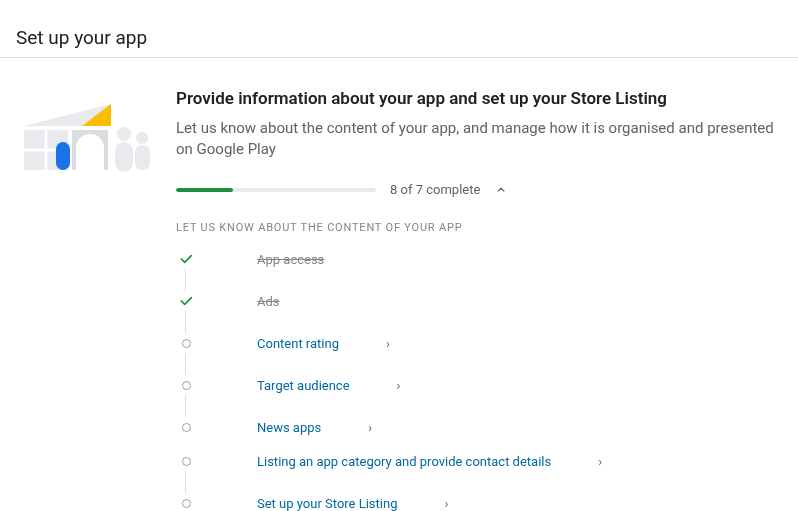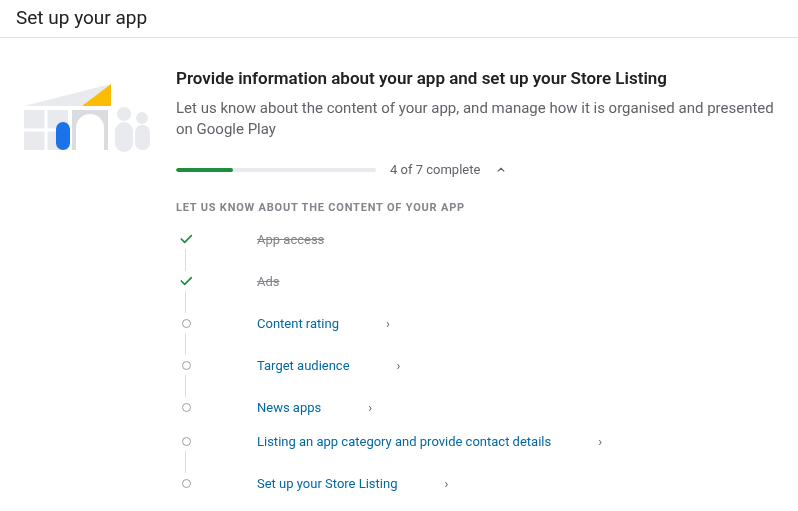--- a/index.html
+++ b/index.html
@@ -6,21 +6,21 @@
   body {
     font-family: "Google Sans", Roboto, Arial, sans-serif;
     background: #fff;
     color: #202124;
     width: 798px;
     height: 511px;
     overflow: hidden;
   }
   .topbar {
     border-bottom: 1px solid #e0e0e0;
-    padding: 6px 16px 8px 16px;
+    padding: 26px 16px 8px 16px;
   }
   .page-title {
     font-size: 19px;
     font-weight: 400;
     color: #202124;
   }
   .content {
     display: flex;
     padding: 30px 16px 16px 16px;
   }
@@ -72,21 +72,21 @@
   }
   .collapse-btn {
     display: inline-flex;
     align-items: center;
     color: #5f6368;
   }
   .group-label {
     font-size: 11px;
     letter-spacing: 0.8px;
     color: #80868b;
-    font-weight: 700;
+    font-weight: 400;
     margin: 6px 0 14px 0;
     text-transform: uppercase;
   }
   .tasks {
     position: relative;
     padding-left: 0;
   }
   .task {
     display: flex;
     align-items: center;
@@ -181,21 +181,21 @@
   </div>
 
   <div class="main">
     <div class="section-title">Provide information about your app and set up your Store Listing</div>
     <div class="section-sub">Let us know about the content of your app, and manage how it is organised and presented on Google Play</div>
 
     <div class="progress-row">
       <div class="progress-bar">
         <div class="progress-fill" style="width:28.5%"></div>
       </div>
-      <span class="progress-label">4 of 7 complete</span>
+      <span class="progress-label">8 of 7 complete</span>
       <span class="collapse-btn">
         <svg width="14" height="14" viewBox="0 0 24 24">
           <path d="M7 14l5-5 5 5" fill="none" stroke="#5f6368" stroke-width="2" stroke-linecap="round" stroke-linejoin="round"></path>
         </svg>
       </span>
     </div>
 
     <div class="group-label">LET US KNOW ABOUT THE CONTENT OF YOUR APP</div>
     <div class="tasks">
       <div class="task">

